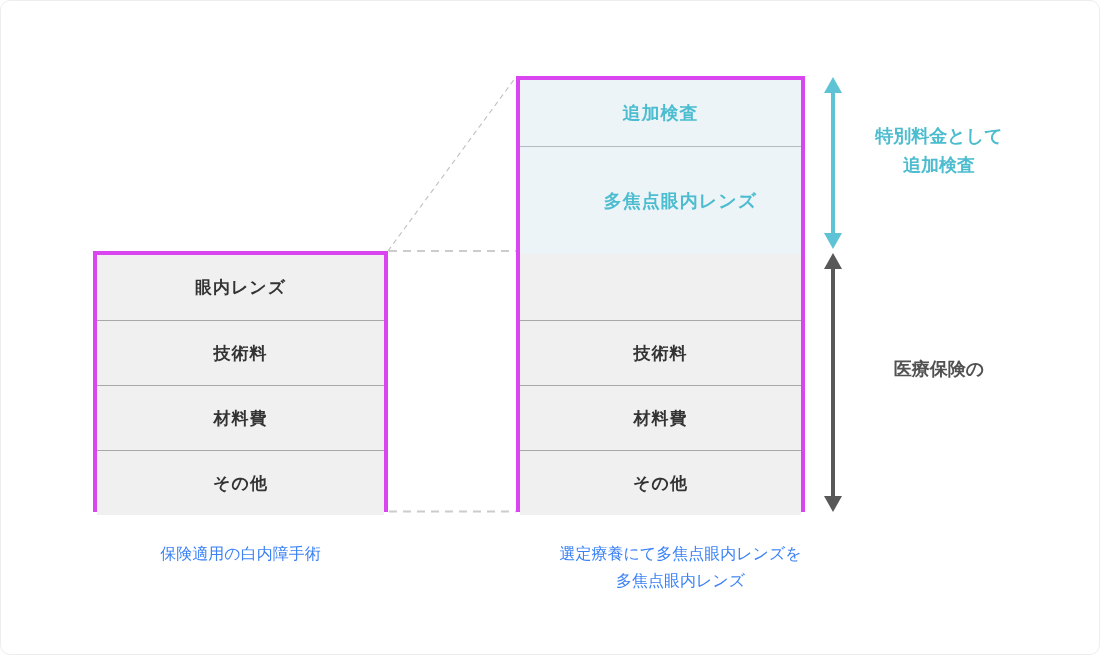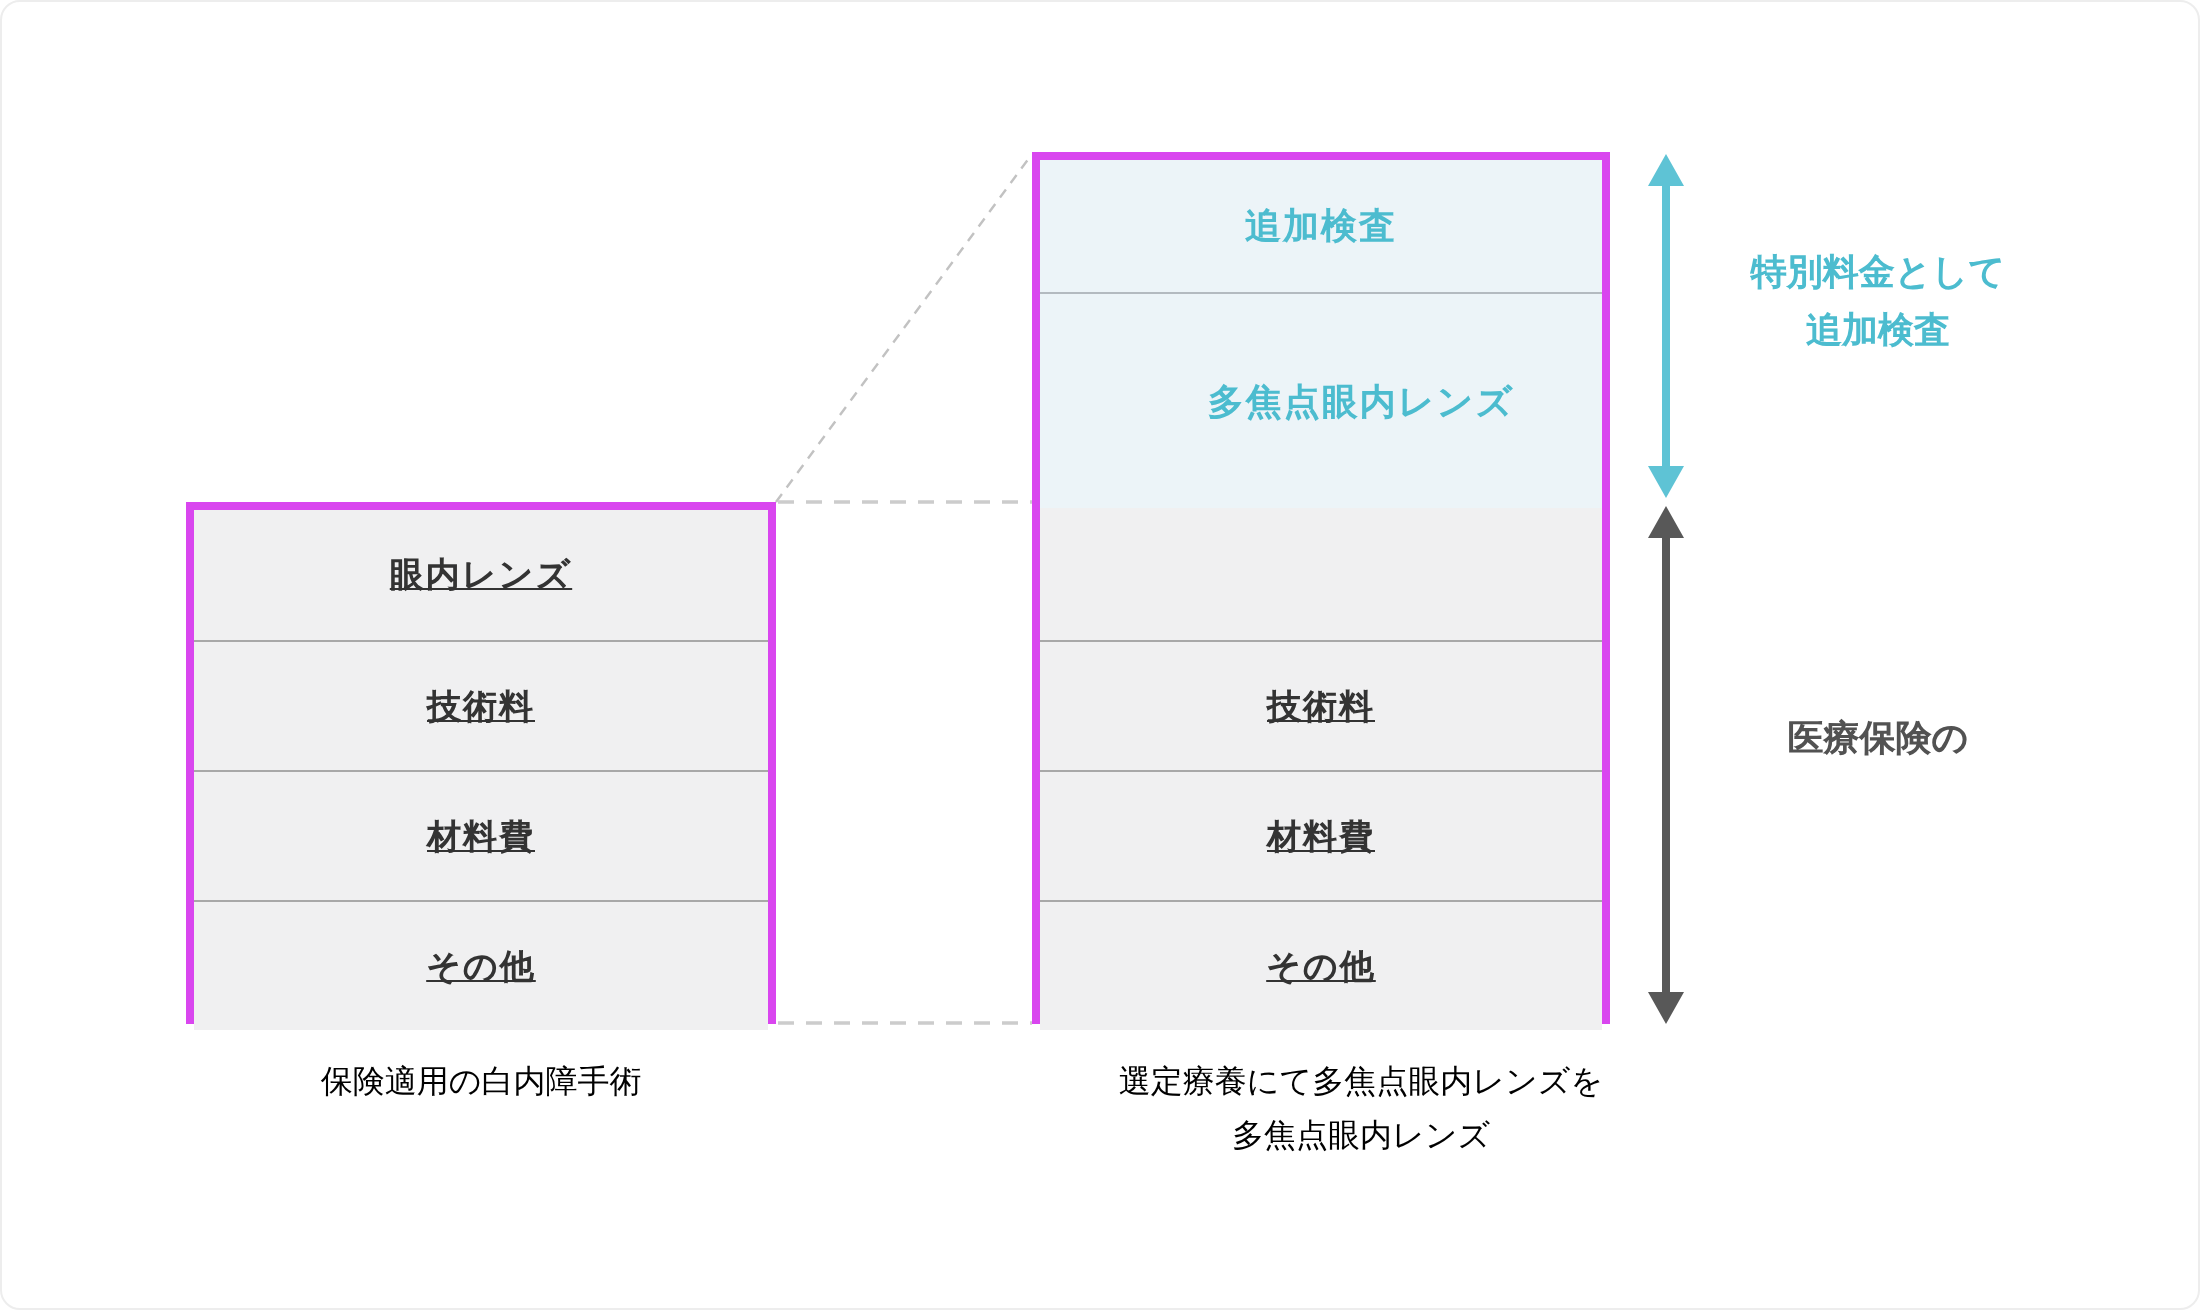--- a/index.html
+++ b/index.html
@@ -28,35 +28,36 @@
     flex-direction: column;
   }
   .left-box  { left: 92px;  top: 250px; width: 295px; height: 261px; }
   .right-box { left: 515px; top: 75px;  width: 289px; height: 436px; }
   .row {
     display: flex; align-items: center; justify-content: center;
     font-weight: 700; font-size: 17px; color: #333333;
     letter-spacing: 1px;
     flex: 0 0 auto;
   }
-  .gray { background: #f0f0f1; text-decoration: underline; }
+  .gray { background: #f0f0f1; }
   .blue { background: #ecf4f8; }
   .teal-text { color: #4cbccf; font-size: 18px; }
   .bt-gray { border-top: 1px solid #a8a8a8; }
   .bt-blue { border-top: 1px solid #b3bac0; }
   .h65  { height: 65px; }
   .h66  { height: 66px; }
   .h108 { height: 108px; padding-left: 40px; }
   .caption {
     position: absolute;
     text-align: center;
     font-size: 16px;
-    color: #000000;
+    color: #3b82f6;
     line-height: 27px;
     font-weight: 400;
+    margin-top: 12px;
   }
   .left-caption  { left: 92px;  top: 527px; width: 295px; }
   .right-caption { left: 525px; top: 527px; width: 309px; }
   .annotation {
     position: absolute;
     left: 845px; width: 186px;
     text-align: center;
     font-weight: 700;
     font-size: 18px;
     line-height: 29px;

